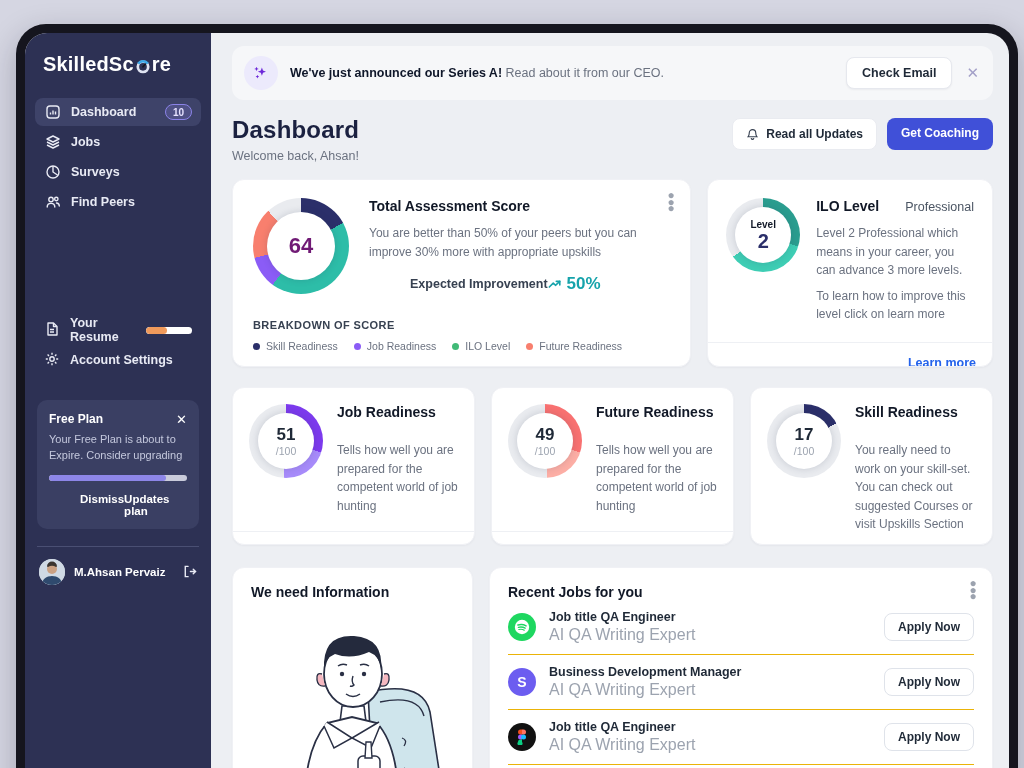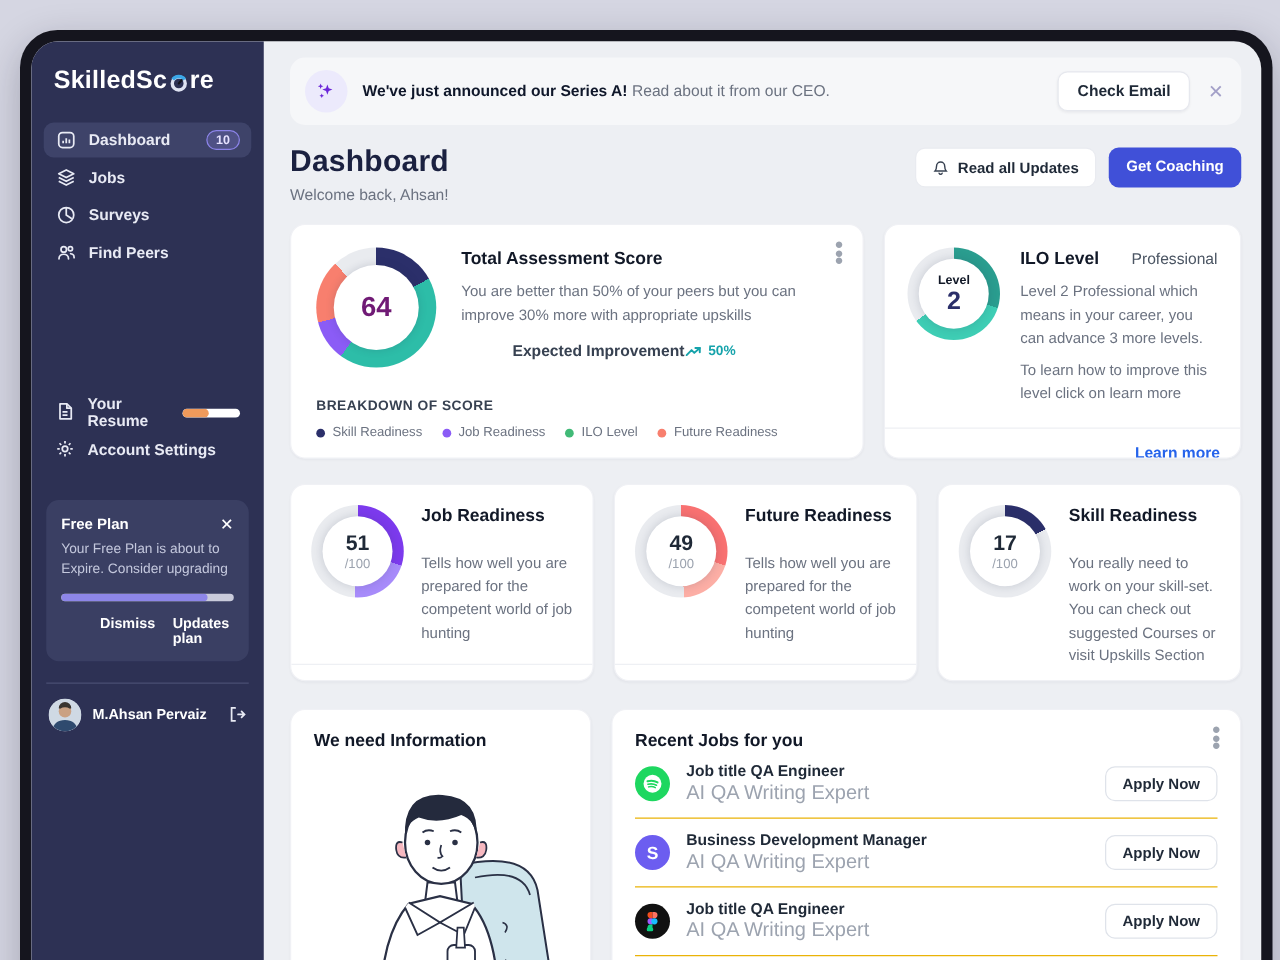--- a/index.html
+++ b/index.html
@@ -27,21 +27,21 @@
     font-size:12.5px; font-weight:bold; cursor:pointer; }
   .mini-bar { margin-left:auto; width:56px; height:7px; border-radius:4px; background:#fff; overflow:hidden; }
   .mini-bar > div { height:100%; border-radius:4px; background:#f09a5b; }
   .plan-card { margin:26px 12px 0 12px; background:#3a3f63; border-radius:10px; padding:12px; }
   .plan-head { display:flex; justify-content:space-between; align-items:center; }
   .plan-title { font-size:12px; font-weight:bold; color:#fff; }
   .plan-x { color:#fff; font-size:13px; cursor:pointer; line-height:1; }
   .plan-body { font-size:11px; color:#c4c8dd; line-height:1.45; margin-top:6px; }
   .plan-bar { margin-top:11px; height:6px; border-radius:3px; background:#c9cbdb; overflow:hidden; }
   .plan-bar > div { height:100%; border-radius:3px; background:#8d86e8; }
-  .plan-actions { display:flex; gap:14px; margin-top:12px; font-size:11.5px; font-weight:bold; color:#fff;padding-left:31px; }
+  .plan-actions { display:flex; margin-top:12px; font-size:11.5px; font-weight:bold; color:#fff;padding-left:31px; }
   .plan-actions span { cursor:pointer; }
   .side-divider { height:1px; background:#4a4f73; margin:17px 12px 0 12px; }
   .profile { display:flex; align-items:center; gap:9px; margin:12px 14px; }
   .avatar { width:26px; height:26px; border-radius:50%; background:#cfd9e4; overflow:hidden; flex-shrink:0; }
   .profile-name { font-size:11.5px; font-weight:bold; color:#fff; }
   .logout { margin-left:auto; cursor:pointer; display:flex; }
 
   
   .main { flex:1; padding:13px 16px 0 21px; overflow:hidden; }
 
@@ -85,21 +85,21 @@
   .score-denom { font-size:10.5px; color:#9ca3af; margin-top:2px; }
   .level-word { font-size:10px; font-weight:bold; color:#111827; }
   .level-num { font-size:20px; font-weight:bold; color:#2b2f6a; line-height:1.1; }
 
   .tac { flex:1.47; padding:18px 20px 14px 20px; }
   .tac-top { display:flex; gap:20px; align-items:flex-start; }
   .card-title { font-size:14px; font-weight:bold; color:#111827; }
   .card-desc { font-size:12px; color:#6b7280; line-height:1.55; margin-top:10px; }
   .expected { display:flex; align-items:center; margin-top:13px;padding-left:41px; }
   .expected-label { font-size:12.5px; font-weight:bold; color:#374151; }
-  .expected-val { font-size:11px; font-weight:bold; color:#16a3ab; display:flex; align-items:center; gap:5px; }
+  .expected-val { font-size:17px; font-weight:bold; color:#16a3ab; display:flex; align-items:center; gap:5px; }
   .breakdown { margin-top:auto; }
   .breakdown-title { font-size:11px; font-weight:bold; color:#374151; letter-spacing:.4px; }
   .legend { display:flex; gap:16px; margin-top:9px; }
   .legend-item { display:flex; align-items:center; gap:6px; font-size:10.5px; color:#6b7280; }
   .dot { width:7px; height:7px; border-radius:50%; }
 
   .ilo { flex:1; }
   .ilo-body { padding:18px; display:flex; gap:16px; align-items:flex-start; flex:1; }
   .ilo-head { display:flex; justify-content:space-between; align-items:baseline; }
   .ilo-badge { font-size:12.5px; color:#4b5563; }

